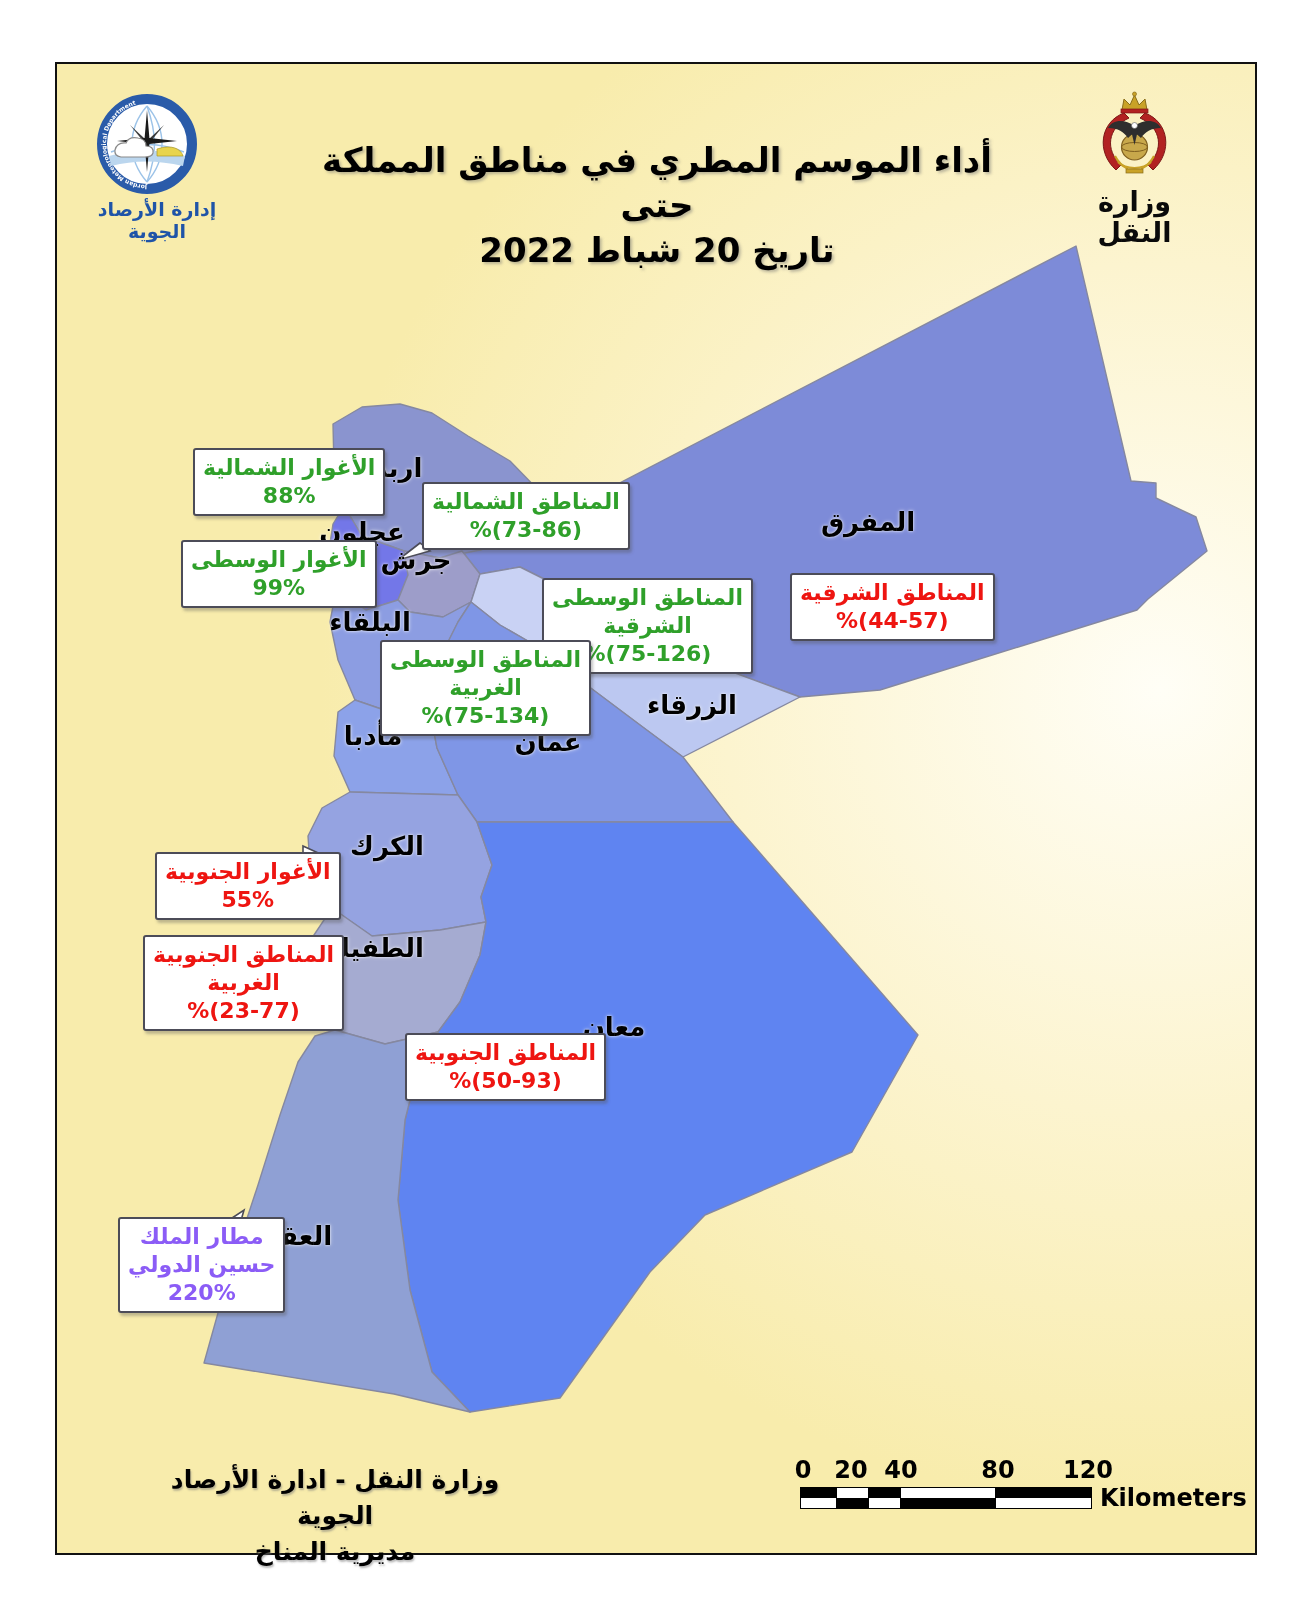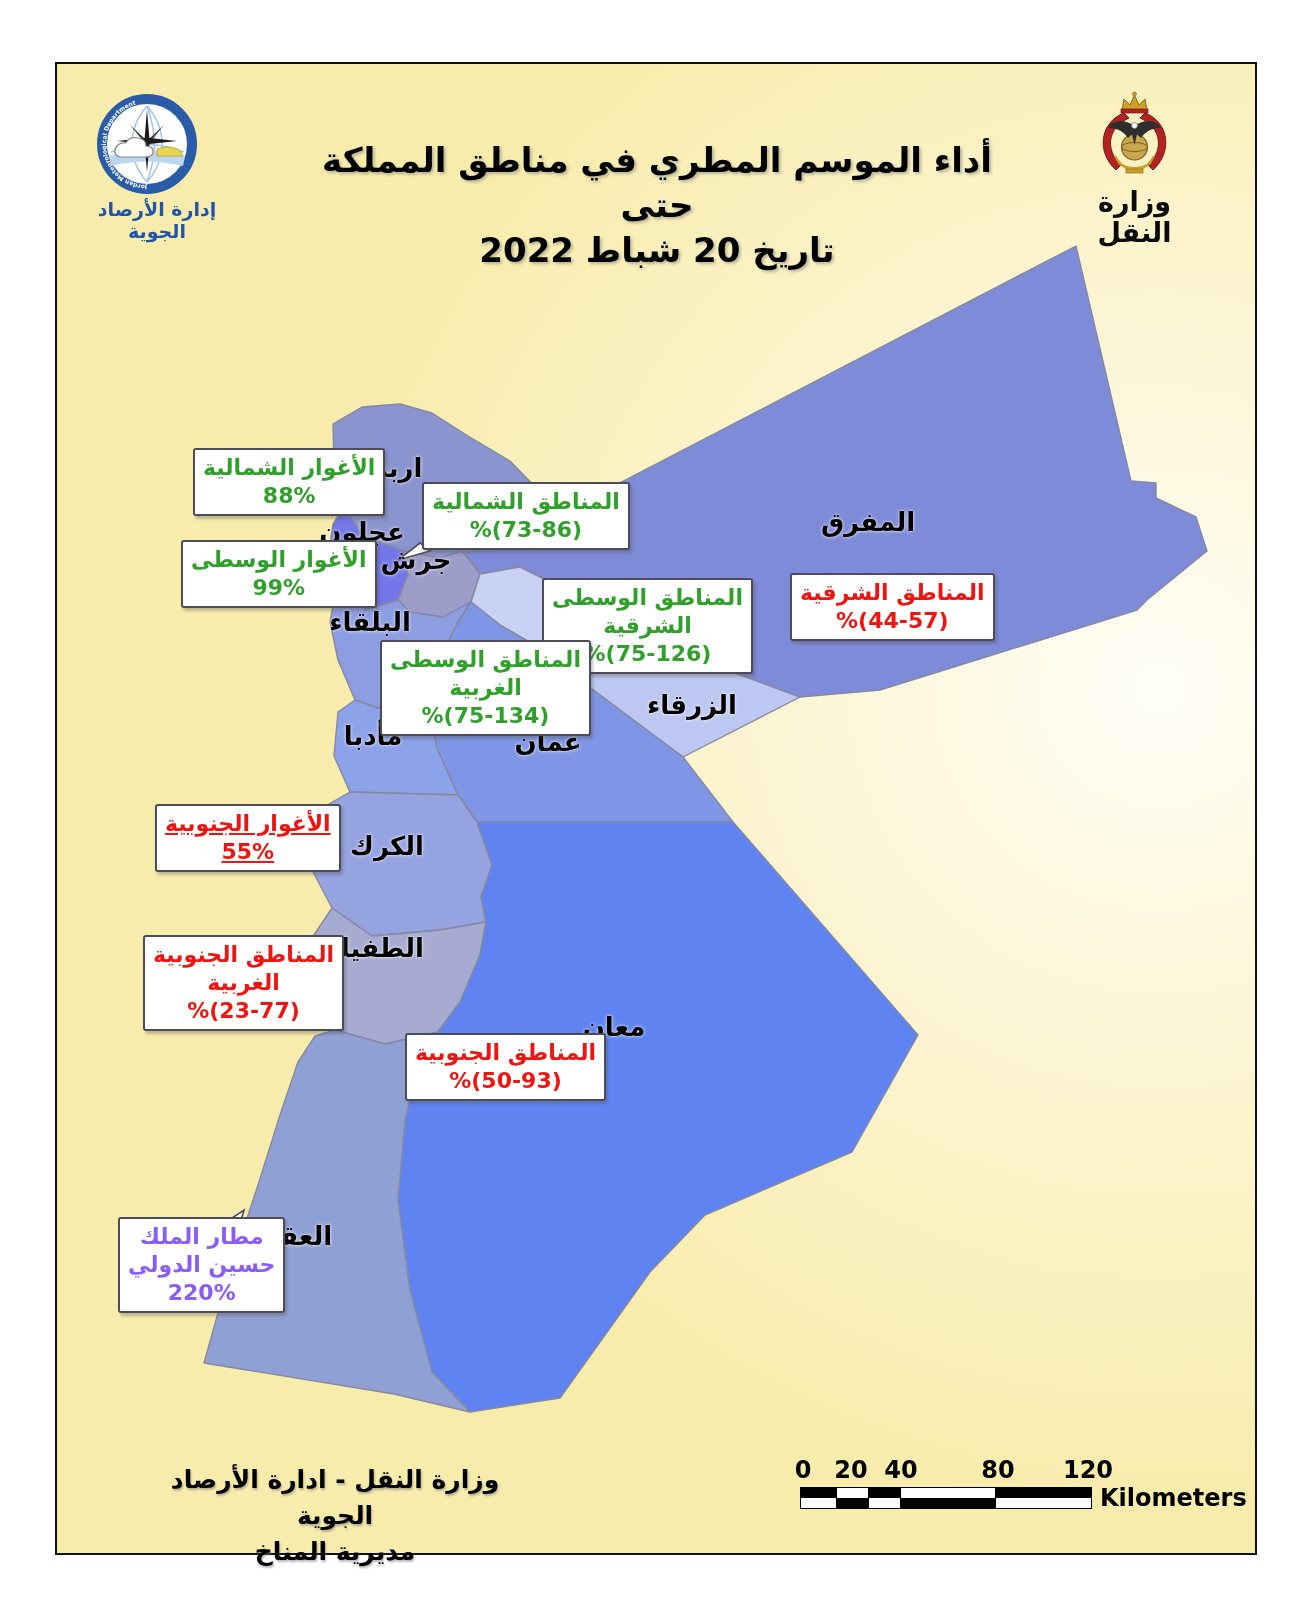--- a/index.html
+++ b/index.html
@@ -167,21 +167,21 @@
     </div>
     <div class="badge green" style="left:323px;top:576px;" dir="rtl">
       <div>المناطق الوسطى</div>
       <div>الغربية</div>
       <div>(75-134)%</div>
     </div>
     <div class="badge red" style="left:733px;top:509px;" dir="rtl">
       <div>المناطق الشرقية</div>
       <div>(44-57)%</div>
     </div>
-    <div class="badge red" style="left:98px;top:740px;text-decoration:underline;" dir="rtl">
+    <div class="badge red" style="left:98px;top:788px;" dir="rtl">
       <div>الأغوار الجنوبية</div>
       <div>55%</div>
     </div>
     <div class="badge red" style="left:86px;top:871px;" dir="rtl">
       <div>المناطق الجنوبية</div>
       <div>الغربية</div>
       <div>(23-77)%</div>
     </div>
     <div class="badge red" style="left:348px;top:969px;" dir="rtl">
       <div>المناطق الجنوبية</div>

